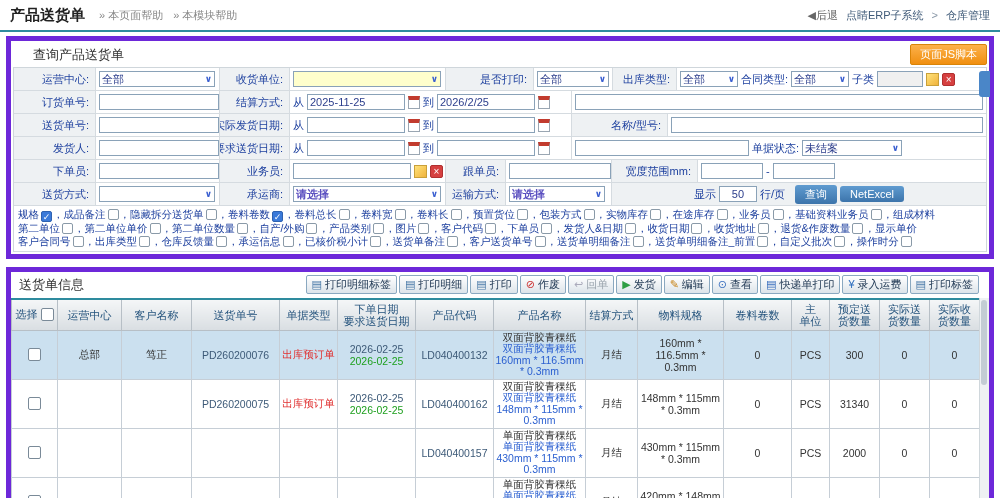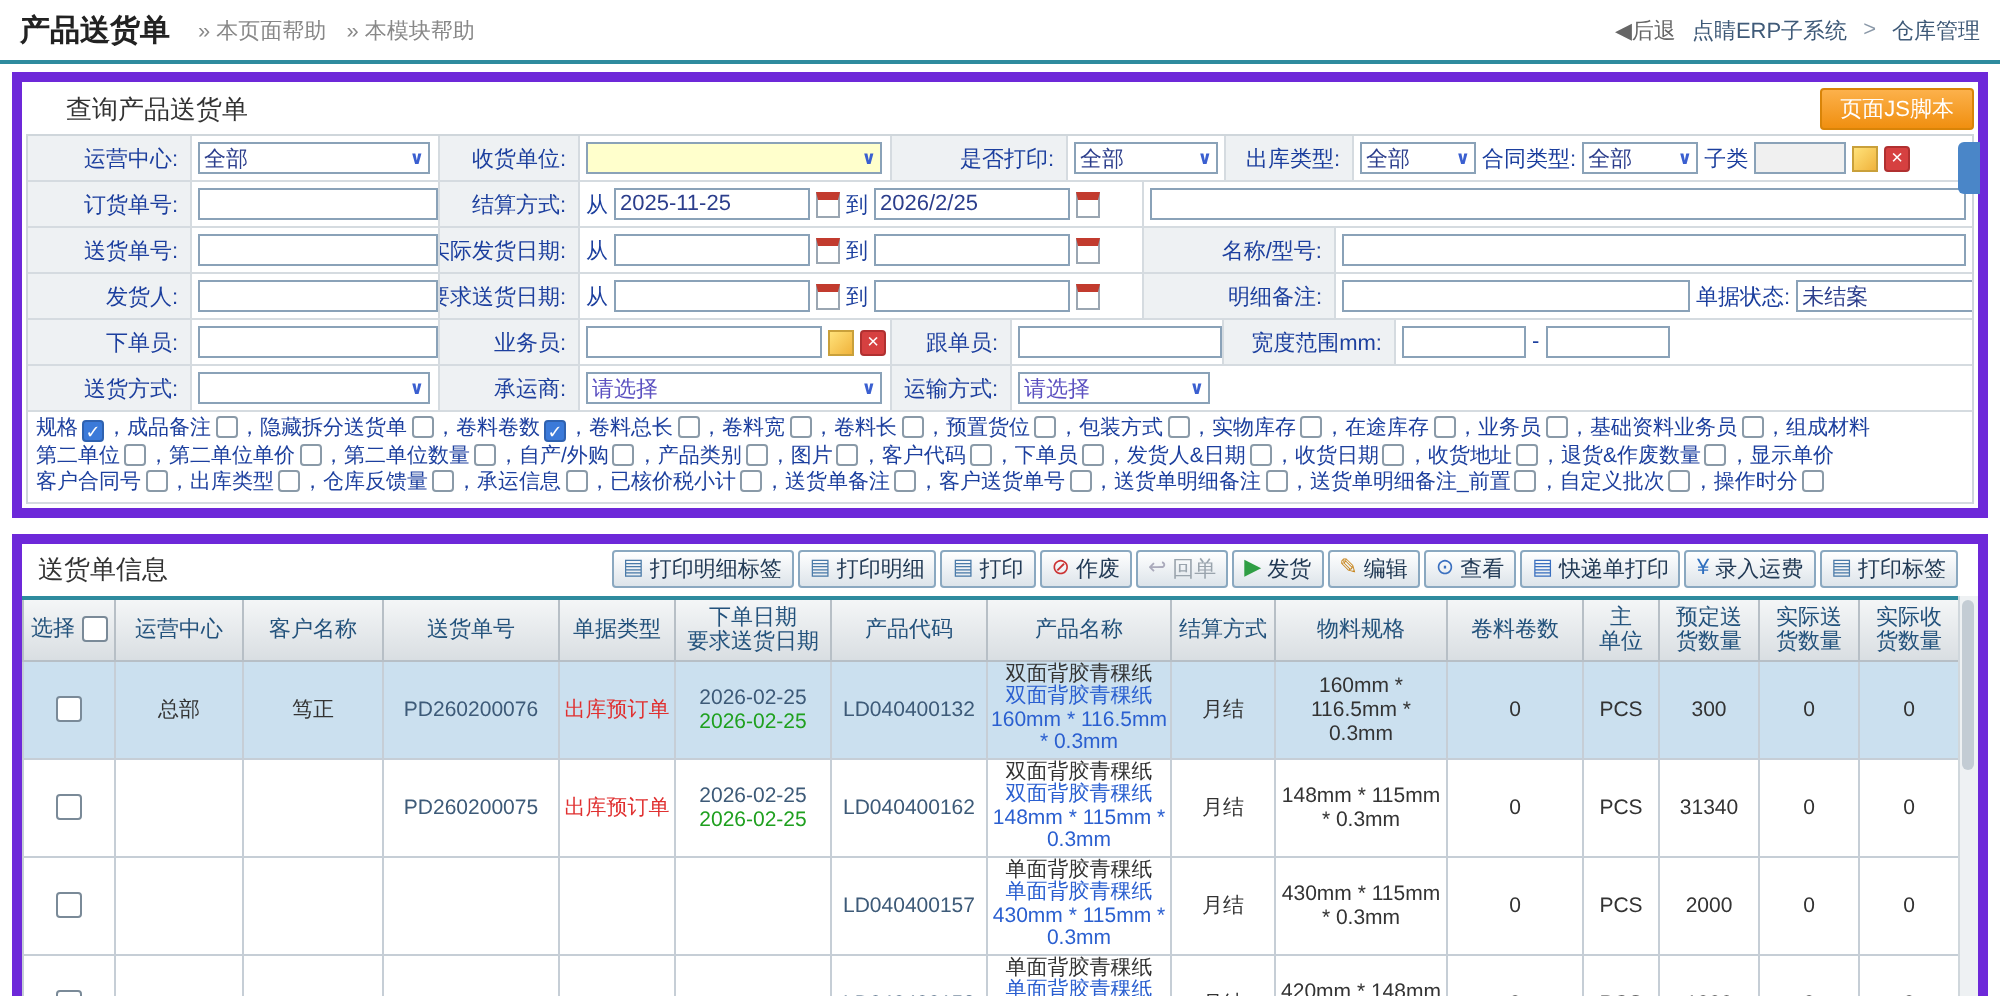--- a/index.html
+++ b/index.html
@@ -32,21 +32,21 @@
   .fcell.gray{background:#eef1f3;}
   .fcell.cen{justify-content:center;}
   .ftxt{color:#1c3f9e;}
   .finp{display:inline-block;border:1px solid #8aa2b8;background:#fff;height:14px;line-height:14px;
         padding:0 2px;color:#2c3e8c;overflow:hidden;flex:0 0 auto;}
   .finp.grow{flex:1 1 auto;}
   .finp.cen{text-align:center;}
   .fsel{display:inline-flex;align-items:center;border:1px solid #8aa2b8;background:#fff;height:16px;
         padding:0 2px;color:#2c3e8c;box-sizing:border-box;flex:0 0 auto;cursor:pointer;}
   .sval{flex:1;overflow:hidden;}
-  .sval.ph{color:#5b50c0;}
+  .sval.ph{color:#5b50c0;font-weight:bold;}
   .schev{color:#3a5fd0;font-size:9px;font-weight:bold;margin-left:2px;}
   .fbtn{background:linear-gradient(#5f9bd0,#3c74ab);color:#fff;padding:2px 10px;border-radius:3px;
         font-size:11px;cursor:pointer;flex:0 0 auto;}
   .ical{width:12px;height:13px;border:1px solid #9aa6b2;background:#fff;border-top:4px solid #c23b2e;
         box-sizing:border-box;flex:0 0 auto;cursor:pointer;}
   .iimg{width:13px;height:13px;background:linear-gradient(135deg,#ffe27a,#f0b33c);border:1px solid #c9a03a;
         box-sizing:border-box;flex:0 0 auto;cursor:pointer;}
   .ix{width:13px;height:13px;background:#d64040;border:1px solid #b03030;color:#fff;font-size:10px;
       line-height:11px;text-align:center;border-radius:2px;box-sizing:border-box;flex:0 0 auto;cursor:pointer;}
   .fgap{display:inline-block;}
@@ -199,21 +199,20 @@
           </div>
           <div class="fcell lbl" style="width: 70px;">要求送货日期:</div>
           <div class="fcell fld" style="width: 282px;">
             <span class="ftxt">从</span>
             <span class="finp" style="width: 92px;"></span>
             <span class="ical"></span>
             <span class="ftxt">到</span>
             <span class="finp" style="width: 92px;"></span>
             <span class="ical"></span>
           </div>
-          <div class="fcell lbl" style="width: 96px;">明细备注:</div>
           <div class="fcell fld grow">
             <span class="finp" style="width: 168px;"></span>
             <span class="ftxt">单据状态:</span>
             <span class="fsel" style="width: 100px;">
               <span class="sval">未结案</span>
               <span class="schev">∨</span>
             </span>
           </div>
         </div>
         <div class="frow">
@@ -252,20 +251,28 @@
               <span class="sval ph">请选择</span>
               <span class="schev">∨</span>
             </span>
           </div>
           <div class="fcell lbl" style="width: 60px;">运输方式:</div>
           <div class="fcell fld" style="width: 106px;">
             <span class="fsel" style="width: 96px;">
               <span class="sval ph">请选择</span>
               <span class="schev">∨</span>
             </span>
+          </div>
+          <div class="fcell fld gray cen grow">
+            <span class="ftxt">显示</span>
+            <span class="finp cen" style="width: 32px;">50</span>
+            <span class="ftxt">行/页</span>
+            <span class="fgap" style="width: 4px;"></span>
+            <span class="fbtn">查询</span>
+            <span class="fbtn">NetExcel</span>
           </div>
         </div>
         <div class="frow opts">
           <div class="fcell grow optwrap">
             <div class="optline"><span class="olab">规格</span><span class="cbox on">✓</span><span class="otxt">，</span><span class="olab">成品备注</span><span class="cbox"></span><span class="otxt">，</span><span class="olab">隐藏拆分送货单</span><span class="cbox"></span><span class="otxt">，</span><span class="olab">卷料卷数</span><span class="cbox on">✓</span><span class="otxt">，</span><span class="olab">卷料总长</span><span class="cbox"></span><span class="otxt">，</span><span class="olab">卷料宽</span><span class="cbox"></span><span class="otxt">，</span><span class="olab">卷料长</span><span class="cbox"></span><span class="otxt">，</span><span class="olab">预置货位</span><span class="cbox"></span><span class="otxt">，</span><span class="olab">包装方式</span><span class="cbox"></span><span class="otxt">，</span><span class="olab">实物库存</span><span class="cbox"></span><span class="otxt">，</span><span class="olab">在途库存</span><span class="cbox"></span><span class="otxt">，</span><span class="olab">业务员</span><span class="cbox"></span><span class="otxt">，</span><span class="olab">基础资料业务员</span><span class="cbox"></span><span class="otxt">，</span><span class="olab">组成材料</span></div>
             <div class="optline"><span class="olab">第二单位</span><span class="cbox"></span><span class="otxt">，</span><span class="olab">第二单位单价</span><span class="cbox"></span><span class="otxt">，</span><span class="olab">第二单位数量</span><span class="cbox"></span><span class="otxt">，</span><span class="olab">自产/外购</span><span class="cbox"></span><span class="otxt">，</span><span class="olab">产品类别</span><span class="cbox"></span><span class="otxt">，</span><span class="olab">图片</span><span class="cbox"></span><span class="otxt">，</span><span class="olab">客户代码</span><span class="cbox"></span><span class="otxt">，</span><span class="olab">下单员</span><span class="cbox"></span><span class="otxt">，</span><span class="olab">发货人&amp;日期</span><span class="cbox"></span><span class="otxt">，</span><span class="olab">收货日期</span><span class="cbox"></span><span class="otxt">，</span><span class="olab">收货地址</span><span class="cbox"></span><span class="otxt">，</span><span class="olab">退货&amp;作废数量</span><span class="cbox"></span><span class="otxt">，</span><span class="olab">显示单价</span></div>
             <div class="optline"><span class="olab">客户合同号</span><span class="cbox"></span><span class="otxt">，</span><span class="olab">出库类型</span><span class="cbox"></span><span class="otxt">，</span><span class="olab">仓库反馈量</span><span class="cbox"></span><span class="otxt">，</span><span class="olab">承运信息</span><span class="cbox"></span><span class="otxt">，</span><span class="olab">已核价税小计</span><span class="cbox"></span><span class="otxt">，</span><span class="olab">送货单备注</span><span class="cbox"></span><span class="otxt">，</span><span class="olab">客户送货单号</span><span class="cbox"></span><span class="otxt">，</span><span class="olab">送货单明细备注</span><span class="cbox"></span><span class="otxt">，</span><span class="olab">送货单明细备注_前置</span><span class="cbox"></span><span class="otxt">，</span><span class="olab">自定义批次</span><span class="cbox"></span><span class="otxt">，</span><span class="olab">操作时分</span><span class="cbox"></span></div>
           </div>
         </div>
       </div>

